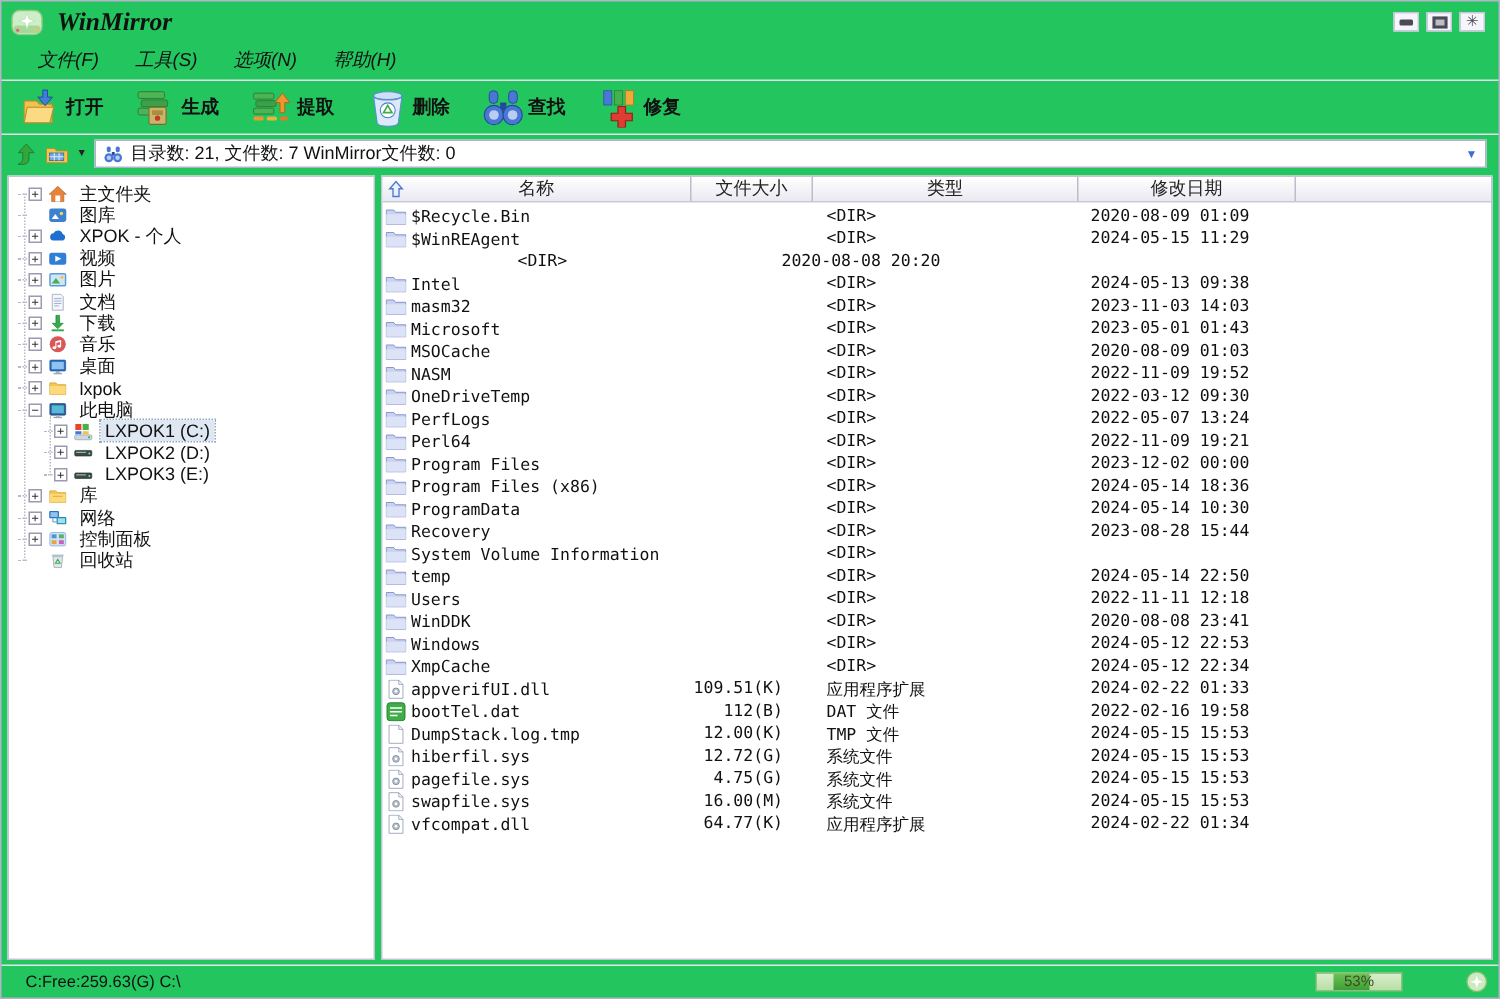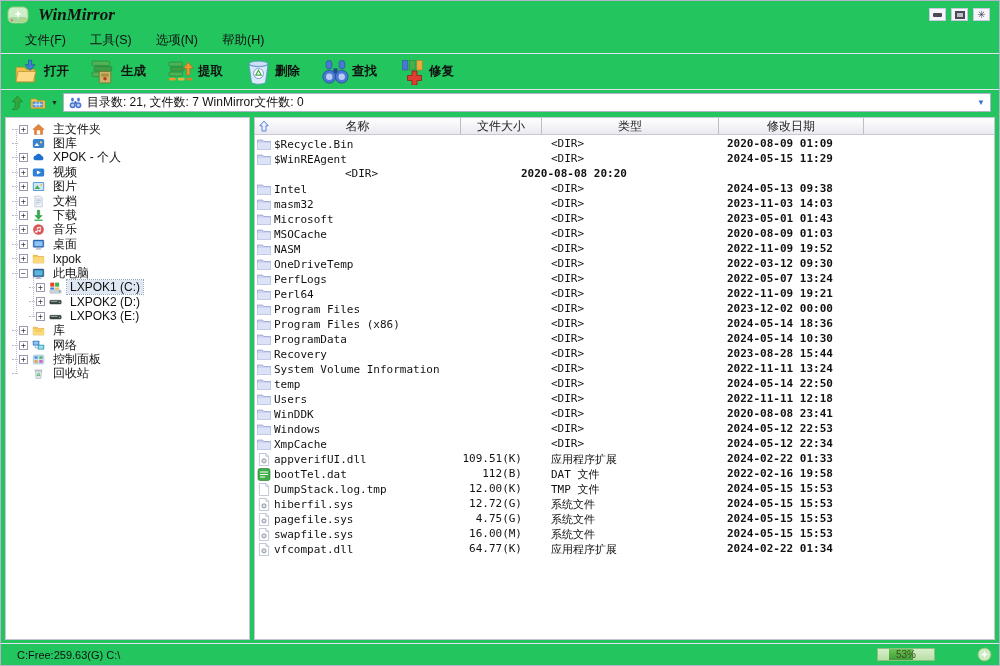--- a/index.html
+++ b/index.html
@@ -9,21 +9,21 @@
   
   .titlebar{height:27px;display:flex;align-items:center;padding:0 6px;flex:none;}
   .appicon{display:inline-flex;width:24px;height:22px;}
   .title{font-family:"Liberation Serif",serif;font-style:italic;font-weight:bold;font-size:17px;margin-left:7px;}
   .winbtns{margin-left:auto;display:flex;gap:5px;padding-right:3px;}
   .wbtn{width:17px;height:13px;border:1px solid #cac8de;background:#f6f5fb;display:flex;align-items:center;justify-content:center;cursor:default;}
   .g-min{width:9px;height:4px;background:#4a4a55;border-radius:1px;}
   .g-max{width:10px;height:8px;border:2px solid #4a4a55;background:#bdbdc8;}
   .g-close{font-size:10px;line-height:10px;color:#4a4a55;}
   
-  .menubar{height:26px;display:flex;align-items:center;padding-left:12px;border-bottom:1px solid #e2e1ee;font-size:12.5px;flex:none;}
+  .menubar{height:26px;display:flex;align-items:center;padding-left:12px;border-bottom:1px solid #e2e1ee;font-size:12.5px;flex:none;font-style:italic;}
   .mitem{padding:3px 12px;}
   
   .toolbar{height:36px;display:flex;align-items:center;padding-left:8px;gap:12px;border-bottom:1px solid #e2e1ee;flex:none;}
   .tbtn{display:flex;align-items:center;gap:3px;padding:2px 5px;font-weight:bold;font-size:12.5px;}
   .tbtn .ticn{display:inline-flex;width:27px;height:26px;}
   .tbtn svg{width:27px;height:26px;}
   
   .addressbar{height:25px;display:flex;align-items:center;padding:0 8px;gap:5px;flex:none;}
   .nav{display:inline-flex;width:16px;height:16px;}
   .nav svg{width:16px;height:16px;}
@@ -42,36 +42,36 @@
   .titem::before{content:"";width:6px;border-top:1px dotted #b8b8c8;margin-right:1px;flex:none;}
   .exp{width:9px;height:9px;border:1px solid #9a9ab0;background:#fff;font:8px/7px "DejaVu Sans Mono",monospace;text-align:center;color:#333;flex:none;margin-right:3px;}
   .expsp{width:12px;flex:none;}
   .ticon{width:16px;height:13px;flex:none;margin-right:3px;display:inline-flex;}
   .ticon svg{width:15px;height:13px;}
   .tlabel{padding:0 3px;}
   .sel{background:#dfe8f2;outline:1px dotted #90a8c0;}
   
   .list{flex:1;background:#fff;border:1px solid #c5c4d6;overflow:hidden;display:flex;flex-direction:column;}
   .lheader{height:17px;display:flex;background:linear-gradient(#ffffff,#e9e9f1);border-bottom:1px solid #c9c9d6;font-size:12px;color:#222;flex:none;}
-  .hc{height:100%;display:flex;align-items:center;justify-content:center;border-right:1px solid #bcbcca;position:relative;}
+  .hc{height:100%;display:flex;align-items:flex-end;justify-content:center;border-right:1px solid #bcbcca;position:relative;}
   .hname{width:206px;}
   .hup{position:absolute;left:3px;top:2px;display:inline-flex;width:12px;height:12px;}
   .hup svg{width:12px;height:12px;}
   .hsize{width:81px;}
   .htype{width:177px;}
   .hdate{width:145px;}
   .hfill{flex:1;border-right:none;}
   .rows{padding-top:2px;}
   .lrow{height:15px;display:flex;font-family:"DejaVu Sans Mono",monospace;font-size:11px;}
   .cname{width:206px;display:flex;align-items:center;padding-left:2px;gap:3px;overflow:hidden;flex:none;}
   .cname .fic{display:inline-flex;width:14px;height:13px;flex:none;}
   .cname .fic svg{width:14px;height:13px;}
   .csize{width:81px;text-align:right;padding-right:20px;flex:none;}
   .ctype{width:177px;padding-left:9px;flex:none;}
-  .cdate{flex:1;padding-left:8px;font-weight:bold;}
+  .cdate{flex:1;padding-left:8px;}
   
   .statusbar{height:22px;display:flex;align-items:center;padding:0 7px 0 16px;font-size:11px;flex:none;border-top:1px solid #e2e1ee;gap:36px;}
   .progress{margin-left:auto;width:58px;height:13px;border:1px solid #8fbf7f;background:linear-gradient(#d8eecb,#b9dfa6);position:relative;font-size:10px;padding-left:11px;}
   .pfill{height:100%;background:linear-gradient(#6cc355,#3f9e37);}
   .plabel{position:absolute;left:0;right:0;top:0;text-align:center;line-height:12px;color:#3a4d1f;}
   .sicon{margin-left:6px;display:inline-flex;width:15px;height:15px;}
   .sicon svg{width:15px;height:15px;}
 </style>
 </head>
 <body>
@@ -649,21 +649,20 @@
               <span class="fic">
                 <svg viewBox="0 0 14 12">
                   <path d="M.5 1.5h5l1.2 1.5h6.8V11H.5z" fill="#c9d2f0" stroke="#7f8cc9" stroke-width=".6"></path>
                   <path d="M.5 4.3h13V11H.5z" fill="#dde3f7"></path>
                 </svg>
               </span>
               <span>System Volume Information</span>
             </span>
             <span class="csize"></span>
             <span class="ctype">&lt;DIR&gt;</span>
-            <span class="cdate">2022-11-11 13:24</span>
           </div>
           <div class="lrow">
             <span class="cname">
               <span class="fic">
                 <svg viewBox="0 0 14 12">
                   <path d="M.5 1.5h5l1.2 1.5h6.8V11H.5z" fill="#c9d2f0" stroke="#7f8cc9" stroke-width=".6"></path>
                   <path d="M.5 4.3h13V11H.5z" fill="#dde3f7"></path>
                 </svg>
               </span>
               <span>temp</span>

